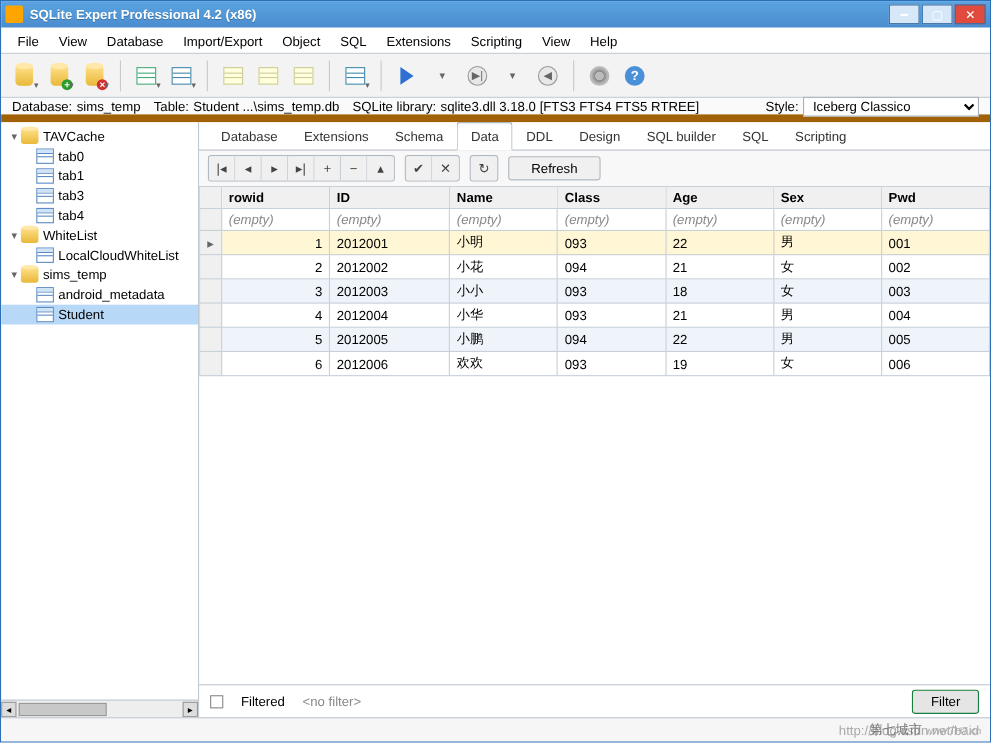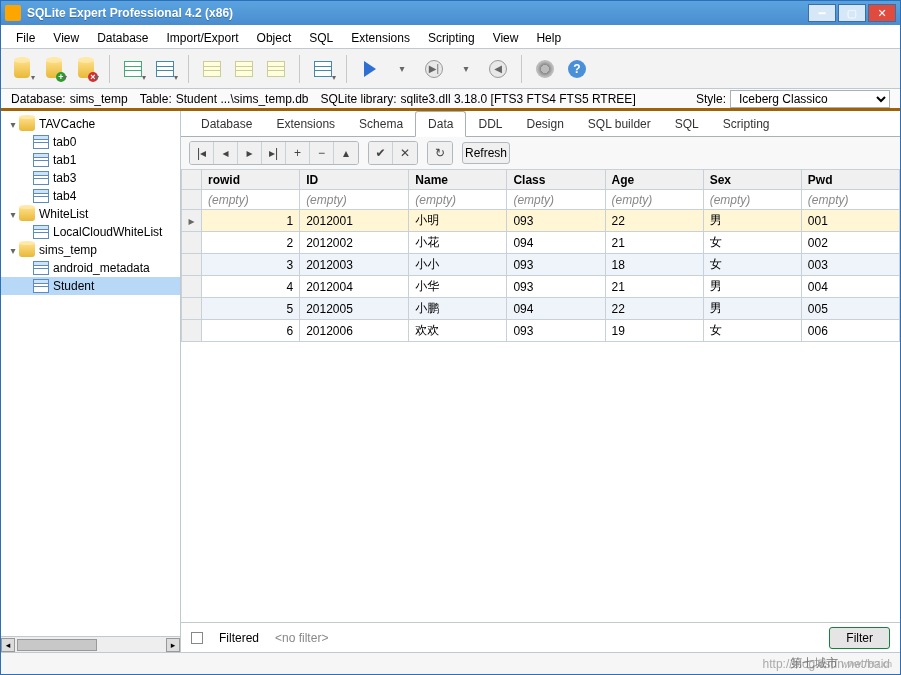--- a/index.html
+++ b/index.html
@@ -29,21 +29,21 @@
 .ico-grid { width:18px; height:16px; background:#fff; border:1px solid #4a7; position:relative; }
 .ico-grid::before { content:""; position:absolute; left:0; right:0; top:4px; height:1px; background:#4a7; box-shadow:0 4px 0 #4a7; }
 .ico-grid.b { border-color:#48a; } .ico-grid.b::before { background:#48a; box-shadow:0 4px 0 #48a; }
 .ico-grid.y { border-color:#cc9; background:#ffd; } .ico-grid.y::before { background:#cc9; box-shadow:0 4px 0 #cc9; }
 .ico-play { width:0; height:0; border-left:12px solid #2d6fd2; border-top:8px solid transparent; border-bottom:8px solid transparent; }
 .ico-circ { width:18px; height:18px; background:#e8e8e8; border:1px solid #999; border-radius:50%; display:flex; align-items:center; justify-content:center; font-size:10px; color:#666; }
 .ico-gear { width:18px; height:18px; background: radial-gradient(#bbb 30%, #888 32%, #bbb 60%); border-radius:50%; }
 .ico-help { width:18px; height:18px; background:#4a90d9; border-radius:50%; color:#fff; display:flex; align-items:center; justify-content:center; font-weight:bold; }
 
 
-.statusbar { height: 22px; border-bottom: 3px solid #a16207; display: flex; align-items: center; padding: 0 10px; font-size: 12px; background:#fafafa; }
+.statusbar { height: 22px; border-bottom: 7px solid #a16207; display: flex; align-items: center; padding: 0 10px; font-size: 12px; background:#fafafa; }
 .statusbar .lbl { margin-right: 4px; }
 .statusbar .val { margin-right: 12px; }
 .statusbar .spacer { flex: 1; }
 .stylesel { border: 1px solid #a8b0b8; height: 18px; width: 160px; padding: 0 4px; background:#fff; }
 
 
 .mainarea { display: flex; height: calc(100% - 24px - 24px - 40px - 22px - 22px); }
 
 
 .treewrap { width: 180px; border-right: 1px solid #c0c8d0; display:flex; flex-direction:column; }
@@ -65,21 +65,21 @@
 
 .rightpanel { flex: 1; display: flex; flex-direction: column; }
 .tabs { height: 26px; display: flex; align-items: end; padding: 0 8px; border-bottom: 1px solid #a8b0b8; }
 .tab { padding: 5px 12px; cursor: pointer; color:#333; }
 .tab.active { border: 1px solid #a8b0b8; border-bottom: 1px solid #fff; background: #fff; border-radius: 3px 3px 0 0; position:relative; top:1px; }
 
 .navbar { height: 32px; display: flex; align-items: center; padding: 4px 8px; gap: 1px; background:#f8f8f8; }
 .navgroup { display:flex; border:1px solid #b0b8c0; border-radius:3px; overflow:hidden; margin-right:8px; }
 .navbtn { width: 24px; height: 22px; display:flex; align-items:center; justify-content:center; cursor:pointer; font-size:12px; color:#444; background:#f0f0f0; border-right:1px solid #c8d0d8; }
 .navbtn:last-child { border-right:none; }
-.refreshbtn { border:1px solid #b0b8c0; background:#f0f0f0; padding: 3px 2px; border-radius:3px; cursor:pointer;text-align:center; }
+.refreshbtn { border:1px solid #b0b8c0; background:#f0f0f0; padding: 3px 20px; border-radius:3px; cursor:pointer;text-align:center; }
 
 
 .gridwrap { flex: 1; overflow: auto; }
 table.grid { border-collapse: collapse; width: 100%; }
 .grid th, .grid td { border: 1px solid #c8d0d8; text-align: left; padding: 2px 6px; height: 20px; font-size:12px; }
 .grid th { background: #f0f0f0; font-weight: bold; position: sticky; top: 0; }
 .grid .rowhdr { width: 20px; background:#f0f0f0; text-align:center; color:#666; }
 .grid .emptyrow td { color:#888; font-style:italic; }
 .grid .emptyrow .rowhdr { font-style:normal; }
 .grid tbody tr:nth-child(even) td:not(.rowhdr) { background:#eef4fa; }

